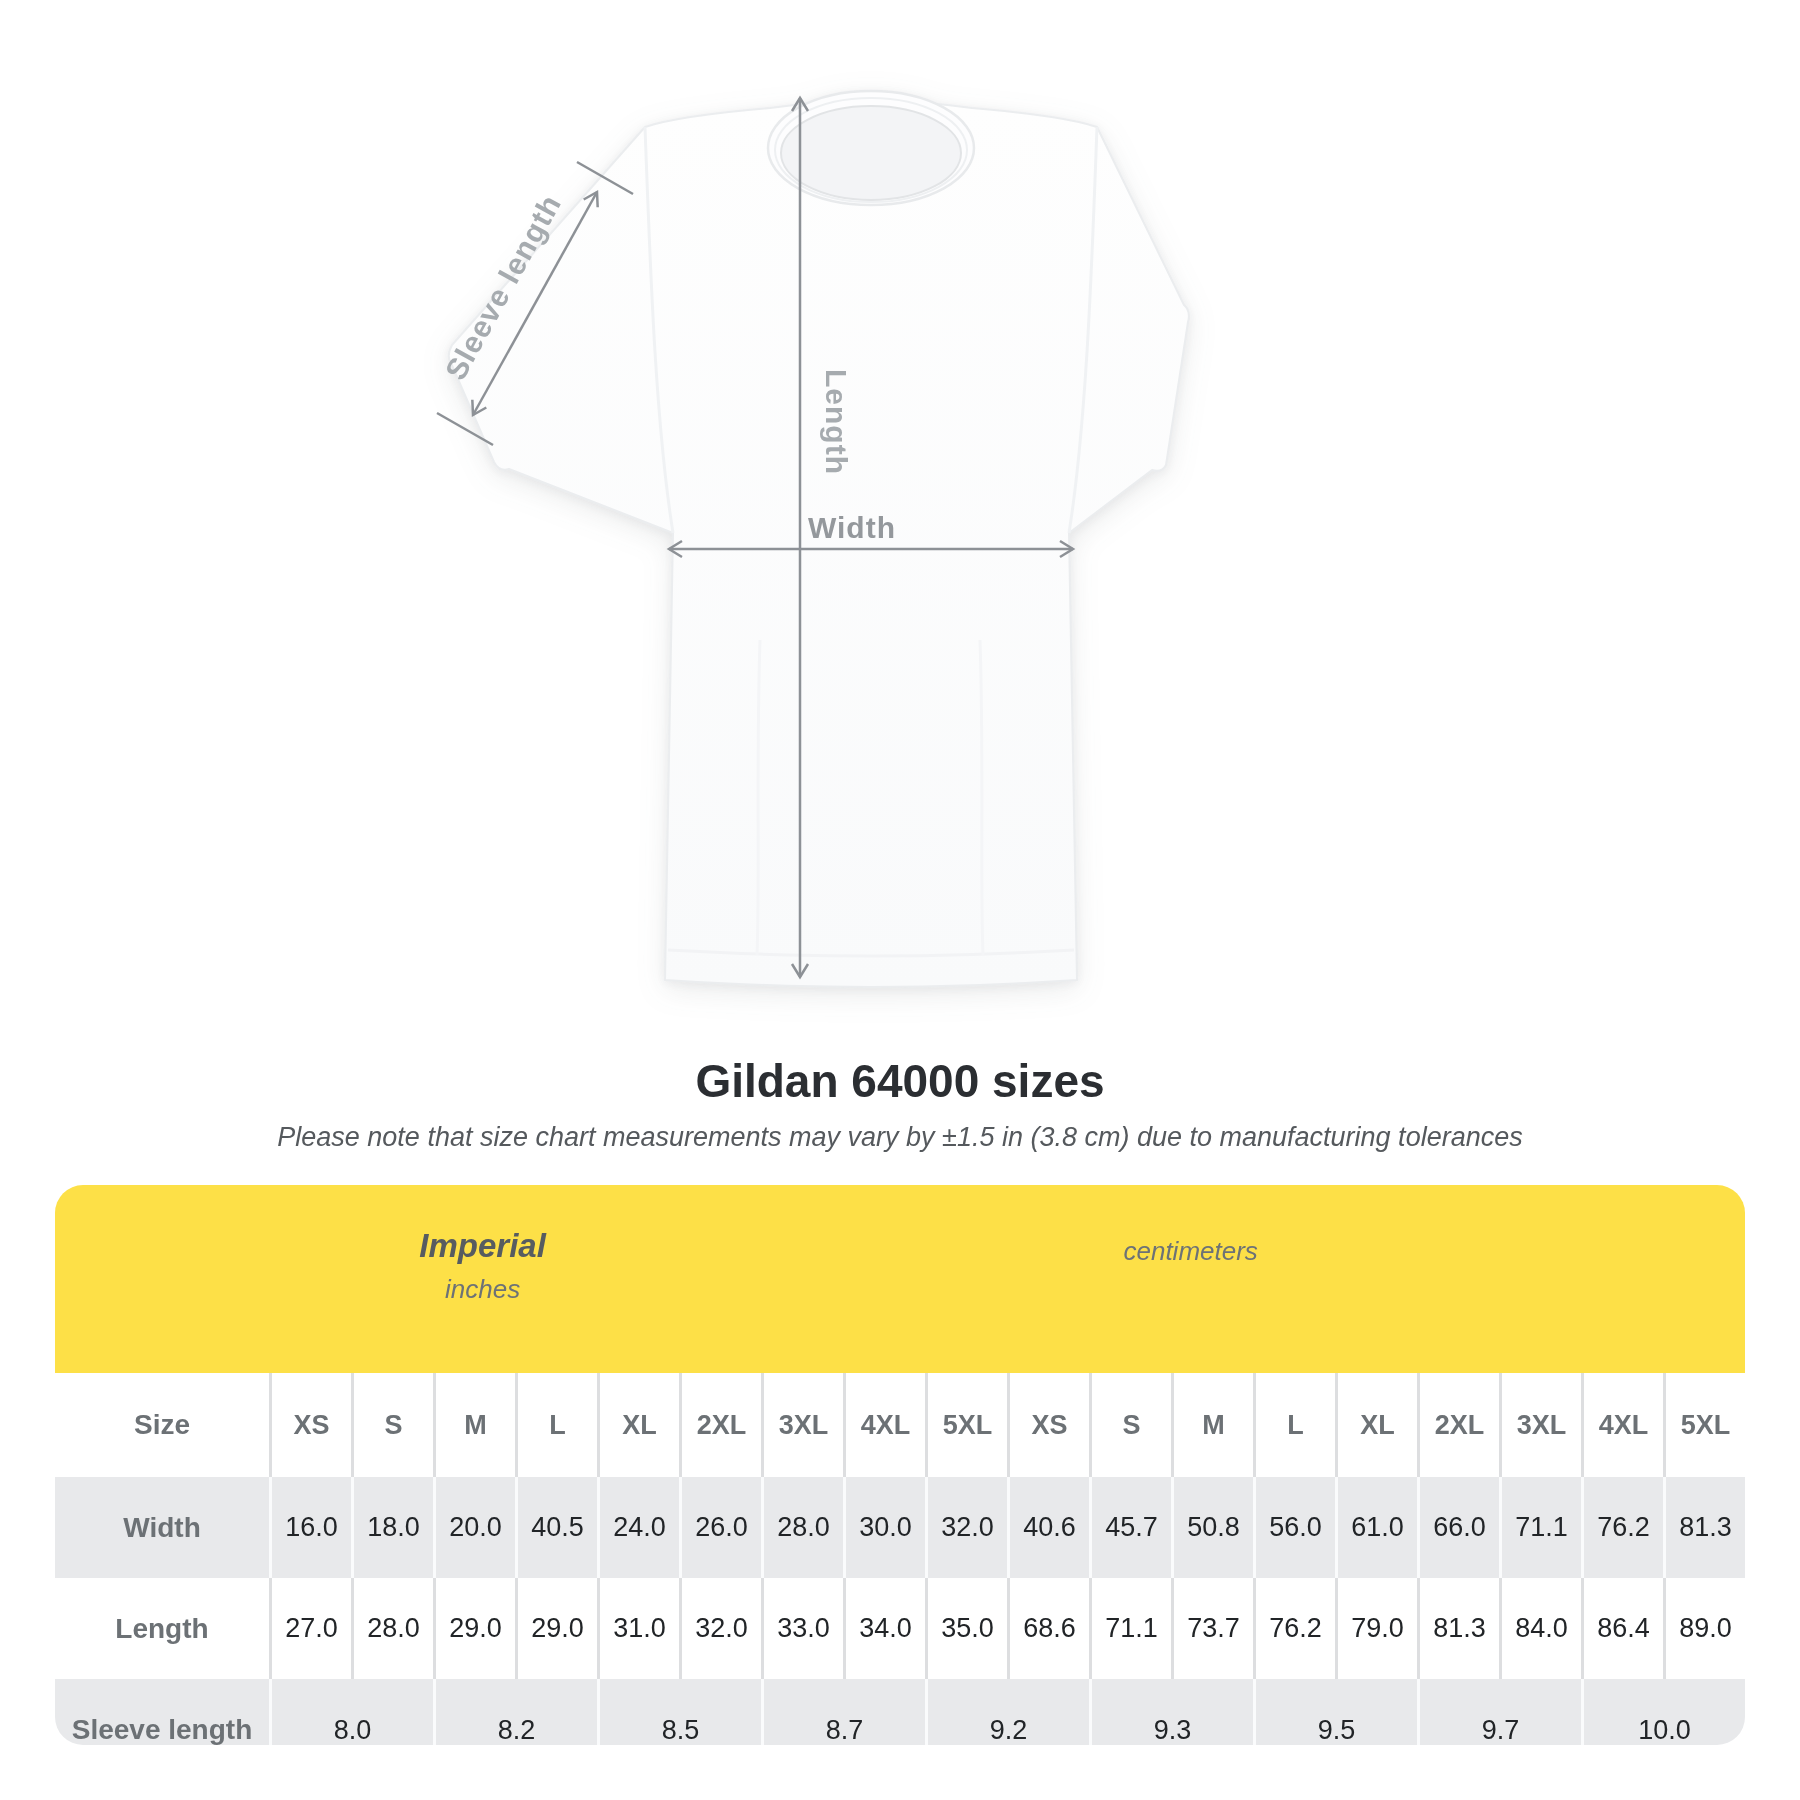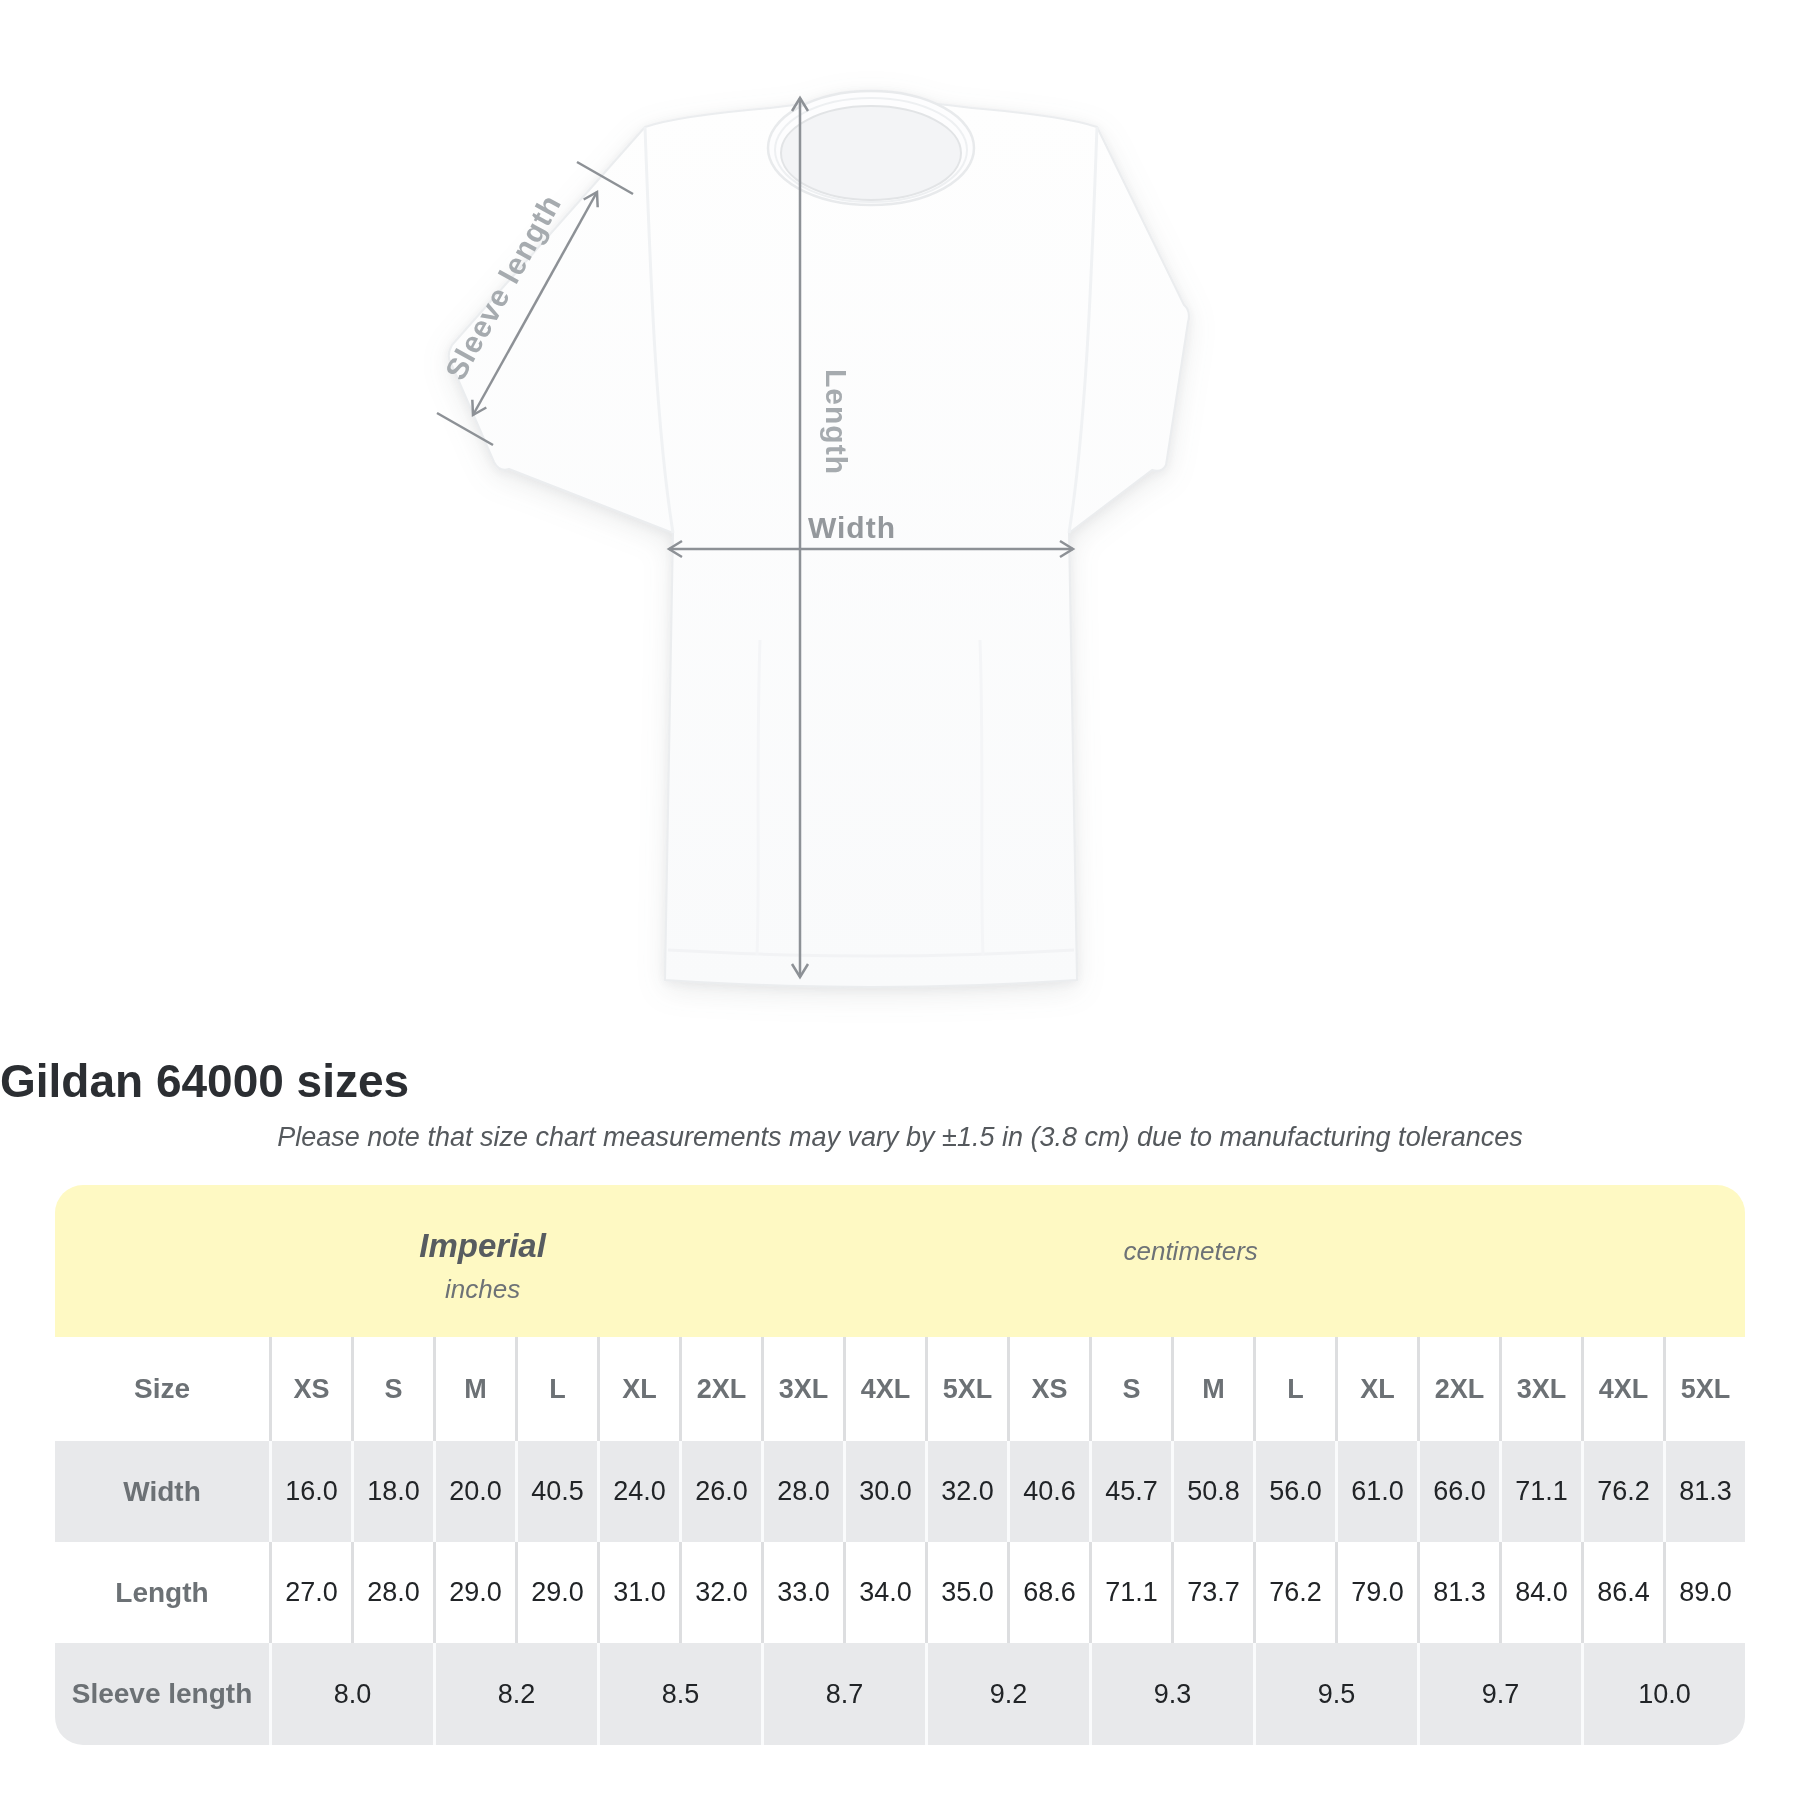--- a/index.html
+++ b/index.html
@@ -4,29 +4,29 @@
 <style>
   html,body{margin:0;padding:0;background:#ffffff;}
   body{font-family:"Liberation Sans","DejaVu Sans",sans-serif;}
   .stage{position:relative;width:1800px;height:1800px;background:#ffffff;overflow:hidden;}
 
   
   .diagram{position:absolute;left:0;top:0;width:1800px;height:1040px;}
   .dim-label{font-weight:bold;font-size:30px;letter-spacing:1px;}
 
   
-  .title{position:absolute;left:0;top:1054px;width:100%;text-align:left;
+  .title{position:absolute;left:0;top:1054px;width:100%;text-align:center;
          font-size:46px;font-weight:bold;color:#2b2e32;}
   .note{position:absolute;left:0;top:1122px;width:100%;text-align:center;
         font-size:27px;font-style:italic;color:#55595d;}
 
   
   .card{position:absolute;left:55px;top:1185px;width:1690px;height:560px;
         border-radius:28px;overflow:hidden;}
-  .card-head{position:relative;height:152px;background:#fef9c3;}
+  .card-head{position:relative;height:188px;background:#fde047;}
   .grp{position:absolute;top:42px;text-align:center;}
   .grp-imperial{left:0;width:50.6%;}
   .grp-metric{left:50.6%;width:33.2%;}
   .grp-name{font-size:33px;font-weight:bold;font-style:italic;color:#575c60;}
   .grp-unit{font-size:26px;font-style:italic;color:#6d7276;margin-top:9px;}
 
   .trow{display:flex;width:100%;}
   .r-size{height:104px;background:#ffffff;}
   .r-g{height:101px;background:#e8e9eb;}
   .r-w{height:101px;background:#ffffff;}

